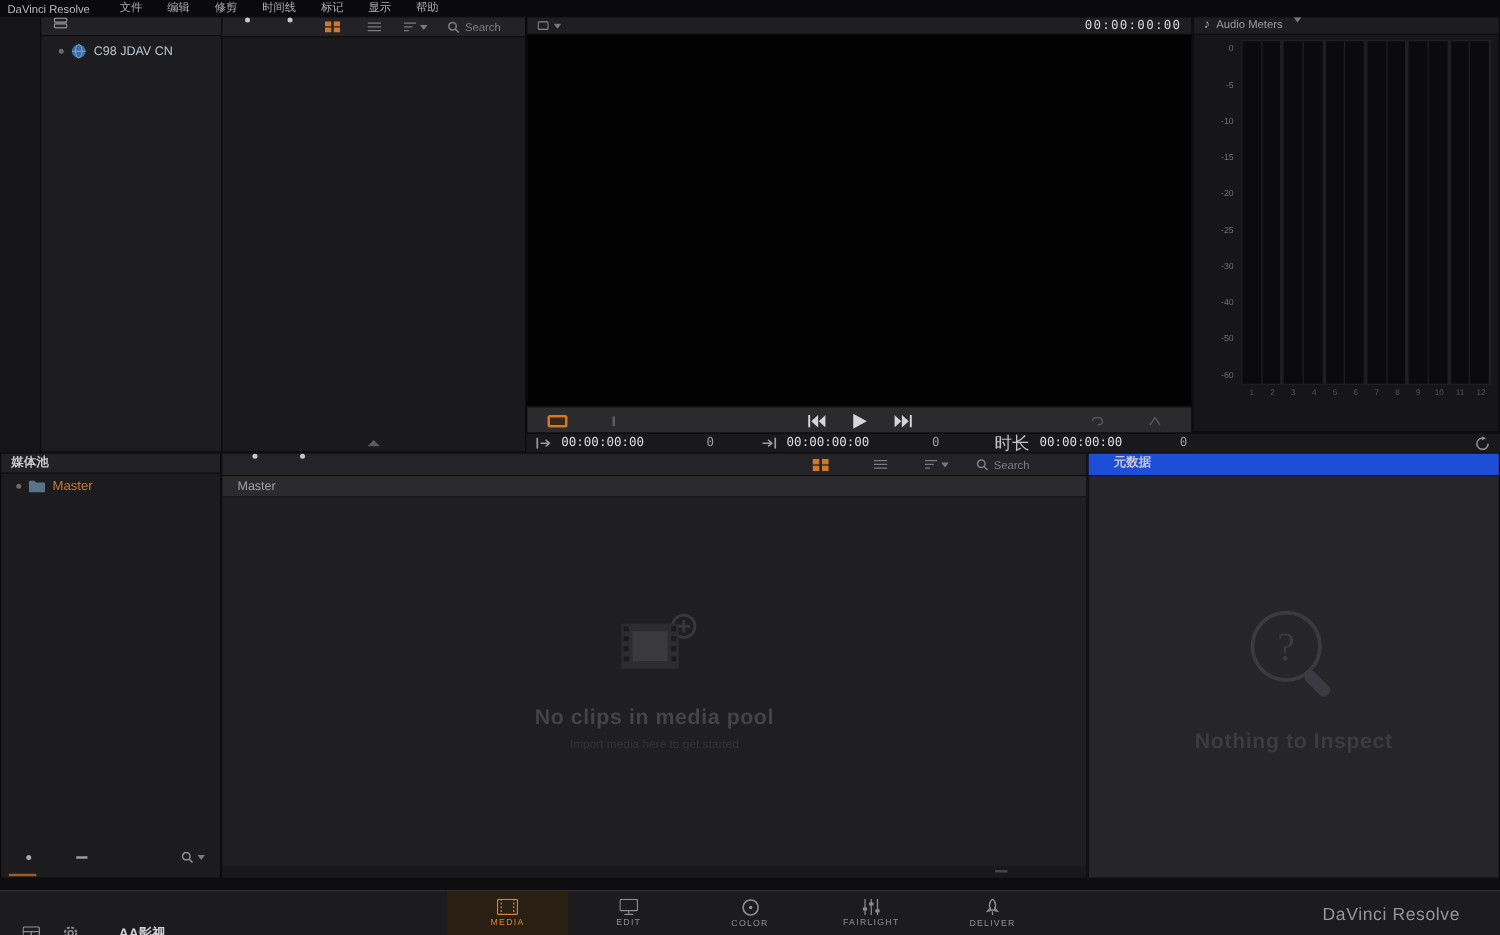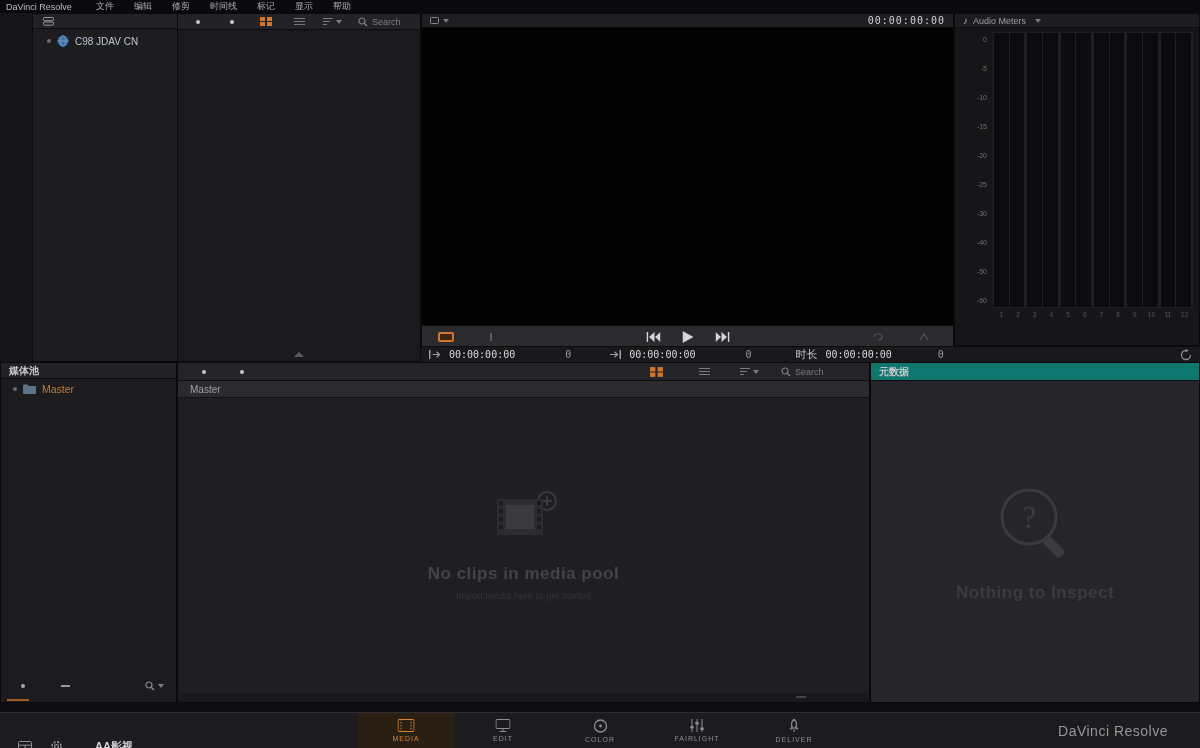--- a/index.html
+++ b/index.html
@@ -5,21 +5,21 @@
   * { margin:0; padding:0; box-sizing:border-box; }
   html,body { background:#000; }
   .app {
     position:relative; width:1200px; height:748px; overflow:hidden;
     background:#151517; font-family:"Liberation Sans", sans-serif;
     color:#9a9a9e; -webkit-font-smoothing:antialiased;
   }
   .panel { position:absolute; background:#1c1c1f; border:1px solid #0a0a0c; }
   .panel-header {
     position:absolute; left:0; right:0; top:0; background:#242428;
-    border-bottom:1px solid #0c0c0e; display:flex; align-items:center;
+    border-bottom:1px solid #0c0c0e; display:flex; 
     font-size:10px; color:#c9c9cd;
   }
   .mono { font-family:"DejaVu Sans Mono", monospace; }
 
   
   .menubar {
     position:absolute; left:0; top:0; width:1200px; height:13px;
     background:#0a0a0c; display:flex; align-items:center; gap:14px;
     padding-left:6px; font-size:9px; color:#aeaeb2;
   }
@@ -60,21 +60,21 @@
   .transport-center { position:absolute; left:50%; transform:translateX(-50%);
     display:flex; align-items:center; gap:22px; color:#d6d6da; }
   .transport-right { position:absolute; right:24px; display:flex; gap:36px; color:#55555a; }
 
   
   .tc-row { position:absolute; left:421px; top:346px; width:779px; height:16px;
     background:#19191b; border-top:1px solid #0b0b0d; display:flex; align-items:center;
     font-size:10px; color:#dadade; }
   .tc-field { display:flex; align-items:center; gap:8px; }
   .tc-zero { color:#9a9a9e; }
-  .tc-label { font-size:11px; color:#c2c2c6; }
+  .tc-label { font-size:14px; color:#c2c2c6; }
   .tc-icon { color:#9c9ca0; display:inline-flex; }
   .refresh-btn { position:absolute; right:8px; color:#8c8c90; display:inline-flex; }
 
   
   .audio-panel { left:954px; top:13px; width:246px; height:333px; background:#161618; }
   .audio-header { height:14px; background:#1d1d20; padding-left:8px; gap:5px; font-size:9px; color:#9c9ca0; }
   .note-glyph { font-size:10px; color:#a8a8ac; }
   .db-scale { position:absolute; left:6px; top:22px; width:26px; height:268px;
     display:flex; flex-direction:column; justify-content:space-between; align-items:flex-end;
     font-size:7px; color:#707074; }
@@ -106,21 +106,21 @@
     font-size:10px; color:#9fa0a4; }
   .pool-body { position:absolute; left:0; top:35px; right:0; bottom:9px; background:#1f1f23;
     display:flex; flex-direction:column; align-items:center; justify-content:center; }
   .empty-title { margin-top:18px; font-size:17px; font-weight:bold; color:#434348; letter-spacing:.5px; }
   .empty-sub { margin-top:6px; font-size:9.5px; color:#333338; }
   .pool-strip { position:absolute; left:0; bottom:0; width:100%; height:9px; background:#19191b; }
   .pool-strip .dash { position:absolute; left:618px; top:3px; width:10px; height:2px; background:#44444a; }
 
   
   .inspector-panel { left:870px; top:362px; width:330px; height:341px; background:#26262a; }
-  .inspector-header { height:18px; background:#0f766e; padding-left:8px; font-weight:bold; }
+  .inspector-header { height:18px; background:#1d4ed8; padding-left:20px; font-weight:bold; }
   .inspector-body { position:absolute; left:0; top:18px; right:0; bottom:0;
     display:flex; flex-direction:column; align-items:center; justify-content:center; }
   .inspect-text { margin-top:14px; font-size:17px; font-weight:bold; color:#3b3b40; letter-spacing:.5px; }
 
   
   .bottom-strip { position:absolute; left:0; top:703px; width:1200px; height:9px; background:#0e0e10; }
   .navbar { position:absolute; left:0; top:712px; width:1200px; height:36px; background:#1c1c1e;
     border-top:1px solid #2e2e32; }
   .nav-left { position:absolute; left:18px; top:16px; height:100%; display:flex; align-items:center; gap:18px; color:#8e8e92; }
   .project-label { font-size:11px; font-weight:bold; color:#d2d2d6; margin-left:14px; }

